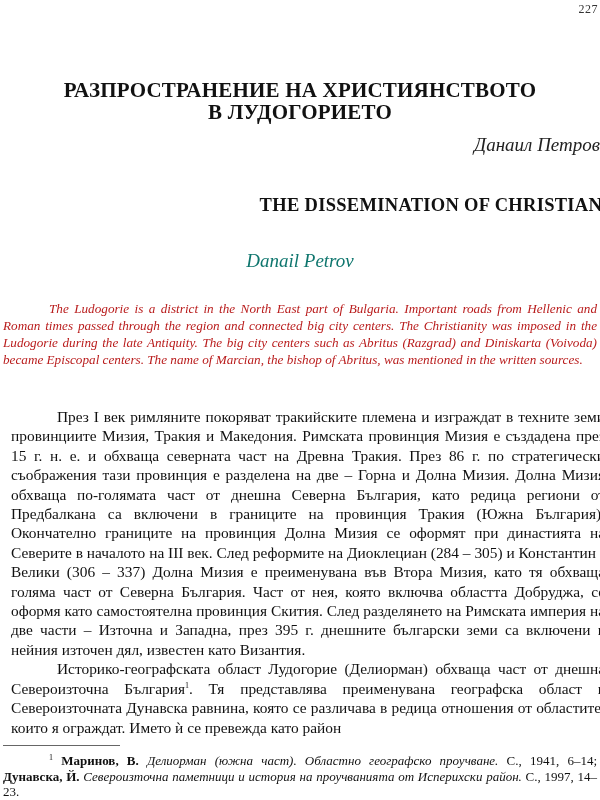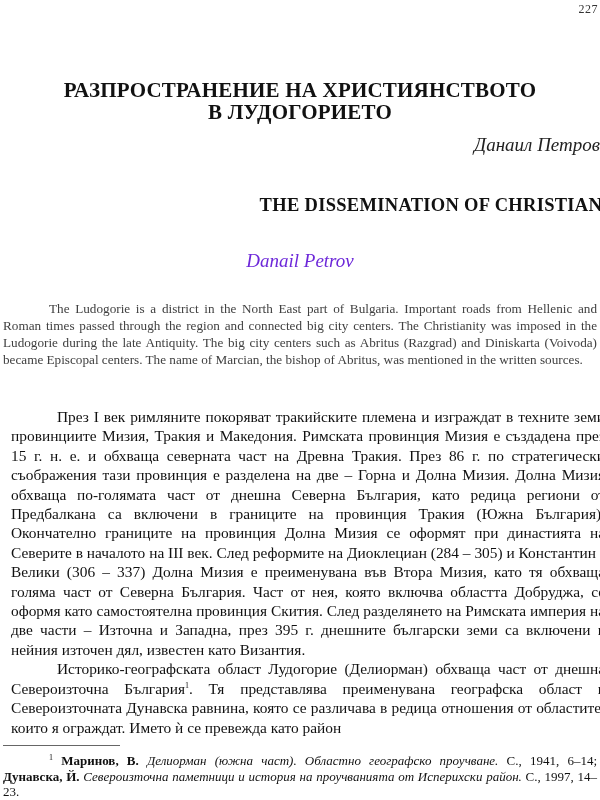--- a/index.html
+++ b/index.html
@@ -57,32 +57,33 @@
       margin-left: 36px;
     }
     .author-en {
       position: absolute;
       top: 250px;
       left: 0;
       width: 600px;
       text-align: center;
       font-style: italic;
       font-size: 19px;
-      color: #6d28d9;
+      color: #0f766e;
     }
     .abstract {
       position: absolute;
       top: 300px;
       left: 3px;
       width: 594px;
+      font-style: italic;
       font-size: 13.2px;
       line-height: 17px;
       text-align: justify;
       text-indent: 46px;
-      color: #404040;
+      color: #b91c1c;
       margin: 0;
     }
     .body-text {
       position: absolute;
       top: 399px;
       left: 3px;
       width: 594px;
       font-size: 15.4px;
       line-height: 19.4px;
       text-align: justify;

